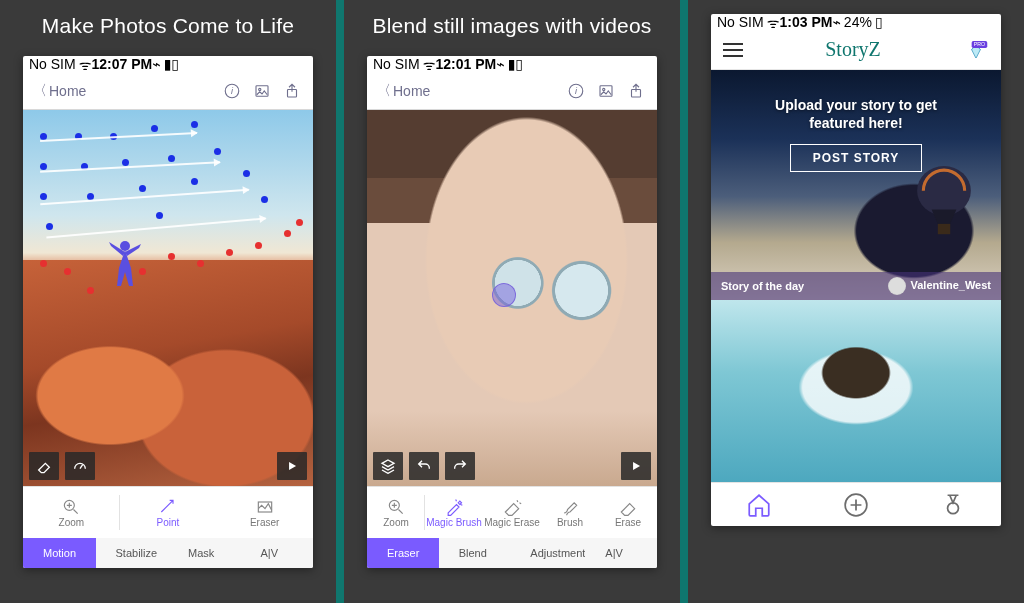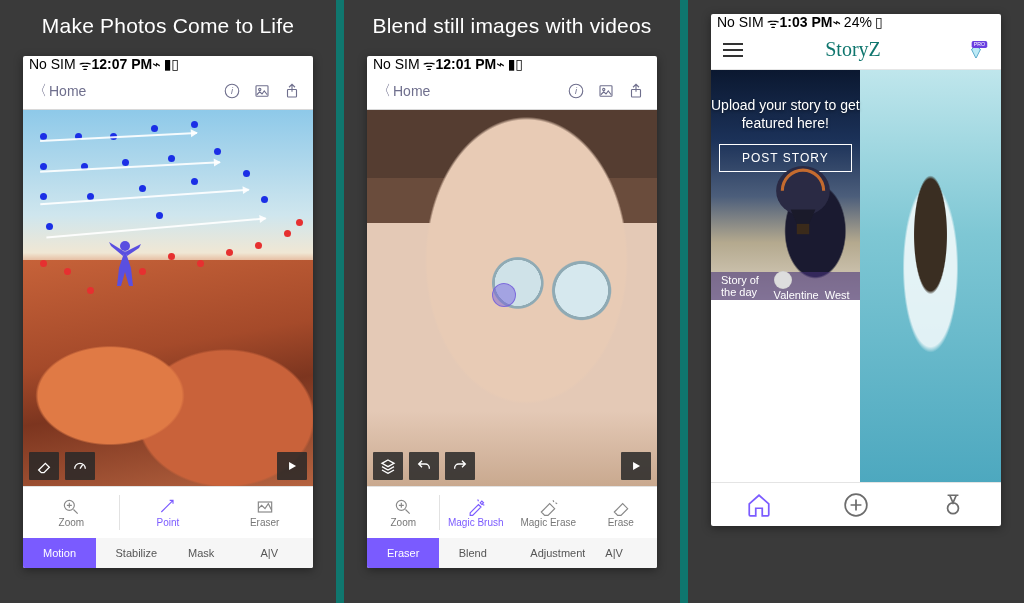--- a/index.html
+++ b/index.html
@@ -122,21 +122,21 @@
   .tabbar{height:30px;display:flex;font-size:11px;}
   .tab{flex:1;display:flex;align-items:center;justify-content:flex-start;background:#f6f6f6;color:#555;padding-left:20px;}
   .tab.active{background:#7a5bff;color:#fff;}
 
   
   .nav3{height:40px;display:flex;align-items:center;justify-content:space-between;padding:0 12px;border-bottom:1px solid #e6e6e6;}
   .burger{width:20px;height:14px;display:flex;flex-direction:column;justify-content:space-between;}
   .burger span{height:2px;background:#333;display:block;}
   .brand{font-family:Georgia,serif;font-size:20px;color:#0f766e;}
   .pro{position:relative;width:26px;height:18px;}
-  .feed{flex:1;overflow:hidden;display:flex;}
+  .feed{flex:1;overflow:hidden;display:flex;flex-direction:column;font-weight:bold;}
   .hero{
     height:230px;position:relative;
     background:
       radial-gradient(ellipse at 70% 70%,#1a1a30 0 20%,transparent 21%),
       linear-gradient(180deg,#0b1830 0%,#1b3158 30%,#4c5e7b 55%,#b4a98e 75%,#dcd3c4 100%);
     display:flex;flex-direction:column;align-items:center;color:#fff;
     padding-top:26px;
   }
   .balloon{position:absolute;right:26px;top:96px;width:62px;height:74px;}
   .hero-txt{font-size:14px;text-align:center;line-height:1.3;text-shadow:0 1px 3px rgba(0,0,0,.5);}
@@ -391,20 +391,26 @@
           <span>Magic Brush</span>
         </div>
       <div class="tool">
           <svg class="ticon" viewBox="0 0 24 24">
             <path d="M4 18L14 8l6 6-8 8H8zM18 4l1 2M21 7l2 1"></path>
           </svg>
           <span>Magic Erase</span>
         </div>
       <div class="tool">
           <svg class="ticon" viewBox="0 0 24 24">
+            <path d="M5 19c2 0 4-2 4-4l8-8 3 3-8 8c-2 0-4 2-4 4"></path>
+          </svg>
+          <span>Brush</span>
+        </div>
+      <div class="tool">
+          <svg class="ticon" viewBox="0 0 24 24">
             <path d="M4 18L14 8l6 6-8 8H8z"></path>
           </svg>
           <span>Erase</span>
         </div>
     </div>
     <div class="tabbar">
       <div class="tab active">
           <span>Eraser</span>
         </div>
       <div class="tab">

